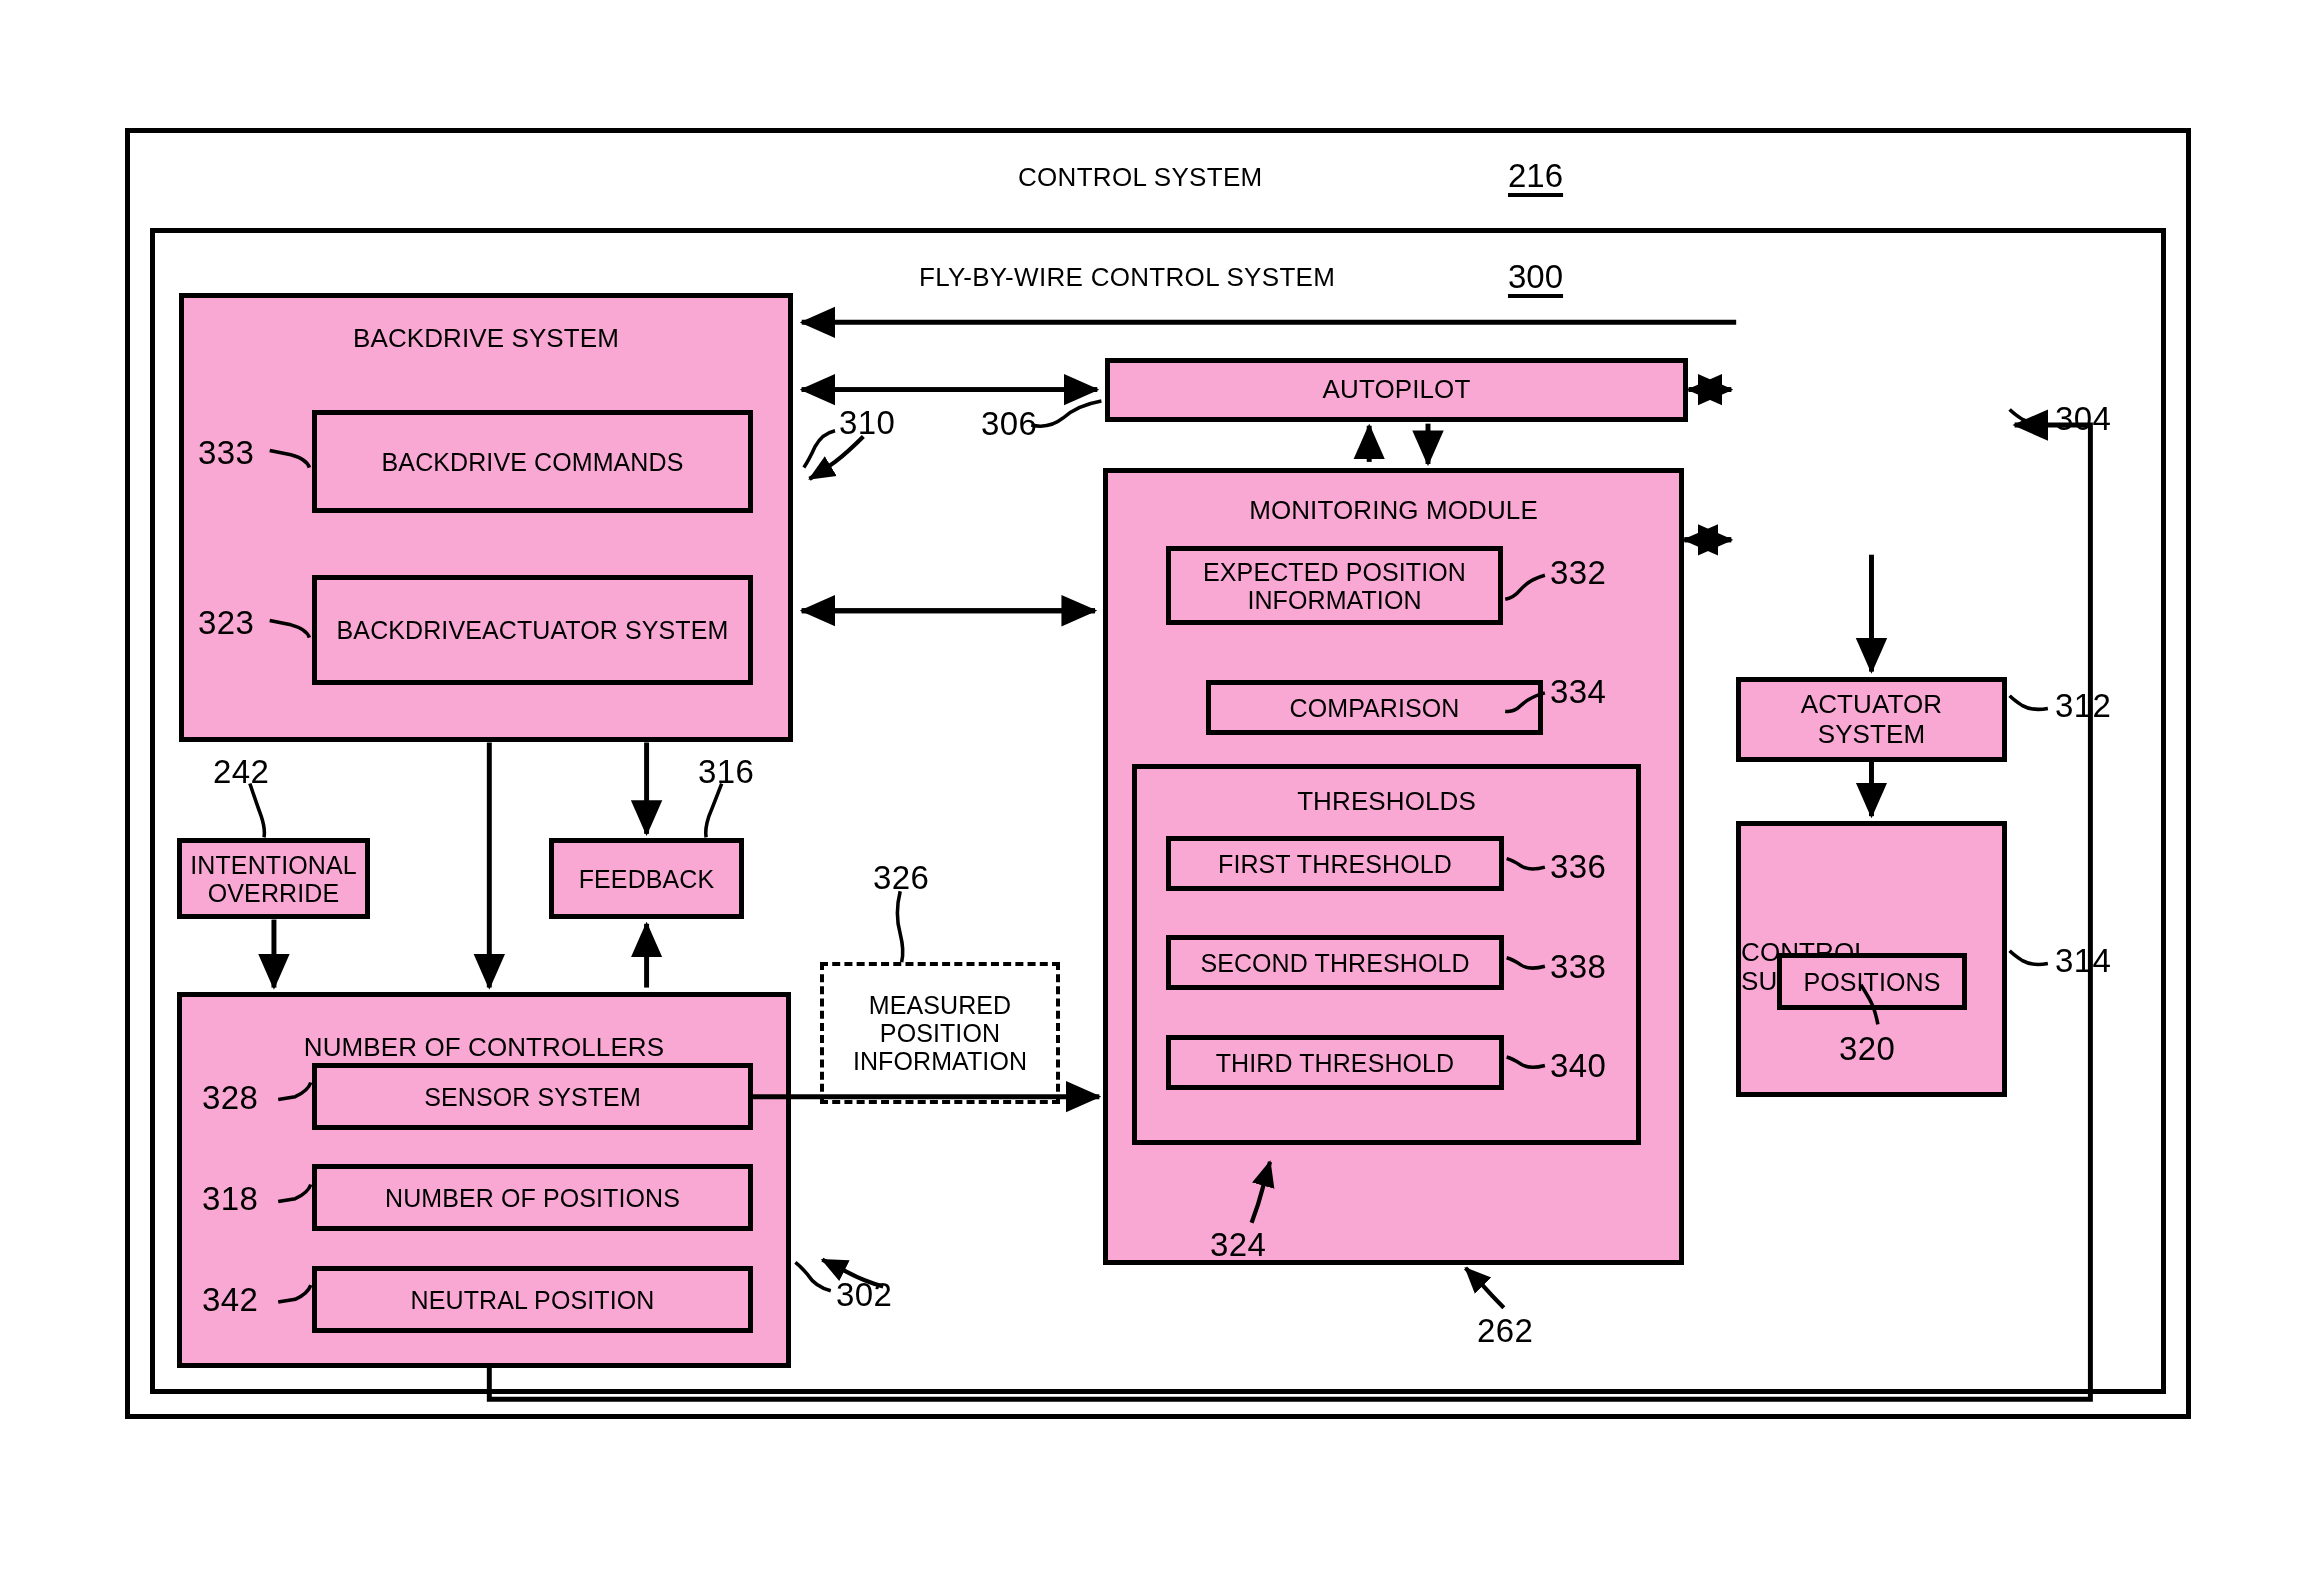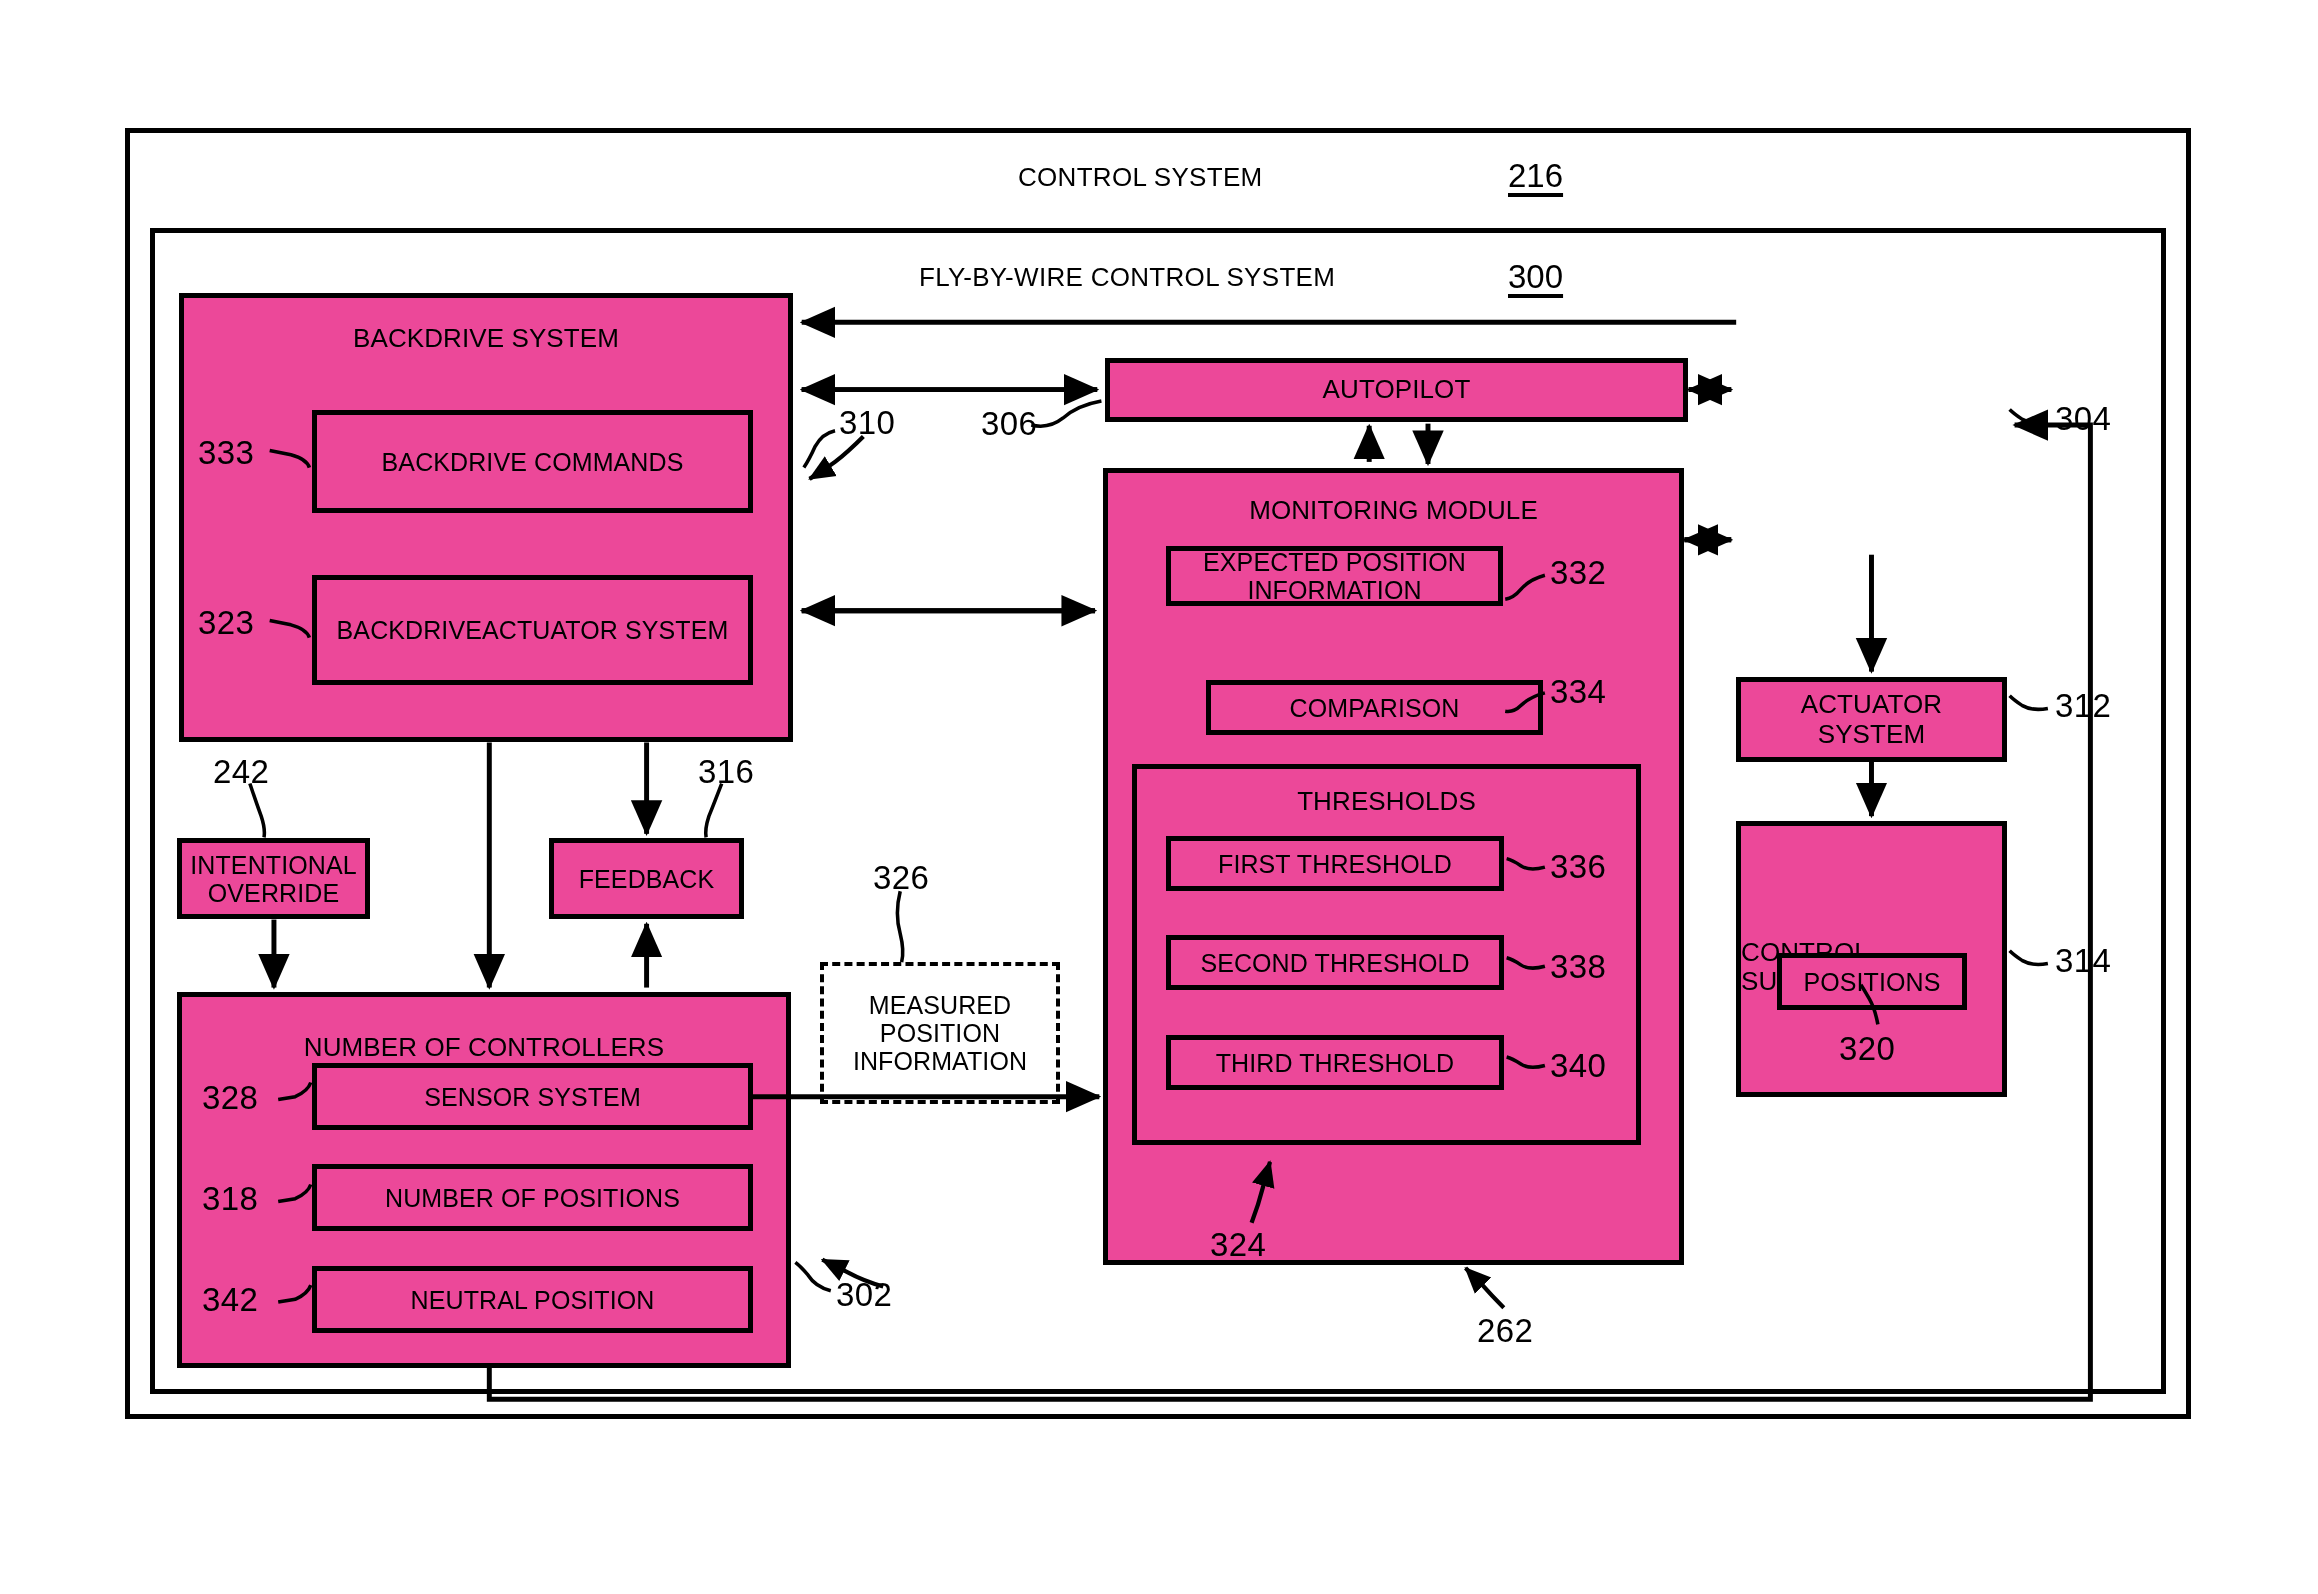--- a/index.html
+++ b/index.html
@@ -5,21 +5,21 @@
   html,body{margin:0;padding:0;background:#ffffff;}
   body{width:2319px;height:1594px;font-family:"Liberation Sans",sans-serif;color:#000;}
   #stage{position:relative;width:2319px;height:1594px;overflow:hidden;background:#fff;}
 
   
   .frame{position:absolute;border:5px solid #000;background:#fff;box-sizing:border-box;}
   .frame-outer{left:125px;top:128px;width:2066px;height:1291px;}
   .frame-inner{left:150px;top:228px;width:2016px;height:1166px;}
 
   
-  .box{position:absolute;border:5px solid #000;background:#ec4899;box-sizing:border-box;
+  .box{position:absolute;border:5px solid #000;background:#f9a8d4;box-sizing:border-box;
        display:flex;align-items:center;justify-content:center;text-align:center;}
   .box.top{align-items:flex-start;}
   .box-lbl{display:block;line-height:1.12;}
 
   
   .t-hdr{font-size:26px;letter-spacing:0.3px;}
   .t-big{font-size:26px;letter-spacing:0.1px;}
   .t-mid{font-size:25px;letter-spacing:0.1px;}
   .t-num{font-size:33px;font-weight:400;letter-spacing:0.4px;}
   .t-num-u{font-size:33px;text-decoration:underline;text-underline-offset:6.4px;text-decoration-thickness:3.5px;}
@@ -104,21 +104,21 @@
   <div class="box" style="left:1105px;top:358px;width:583px;height:64px;">
     <span class="box-lbl t-big">AUTOPILOT</span>
   </div>
   <div class="lbl t-num" style="left:981px;top:405px;">306</div>
 
   <div class="box top" style="left:1103px;top:468px;width:581px;height:797px;padding-top:23px;">
     <span class="box-lbl t-big">MONITORING MODULE</span>
   </div>
   <div class="lbl t-num" style="left:1477px;top:1312px;">262</div>
 
-  <div class="box" style="left:1166px;top:546px;width:337px;height:60px;flex-direction:column;">
+  <div class="box" style="left:1166px;top:546px;width:337px;height:79px;flex-direction:column;">
     <span class="box-lbl t-mid">EXPECTED POSITION</span>
     <span class="box-lbl t-mid">INFORMATION</span>
   </div>
   <div class="lbl t-num" style="left:1550px;top:554px;">332</div>
 
   <div class="box" style="left:1206px;top:680px;width:337px;height:55px;">
     <span class="box-lbl t-mid">COMPARISON</span>
   </div>
   <div class="lbl t-num" style="left:1550px;top:673px;">334</div>
 

